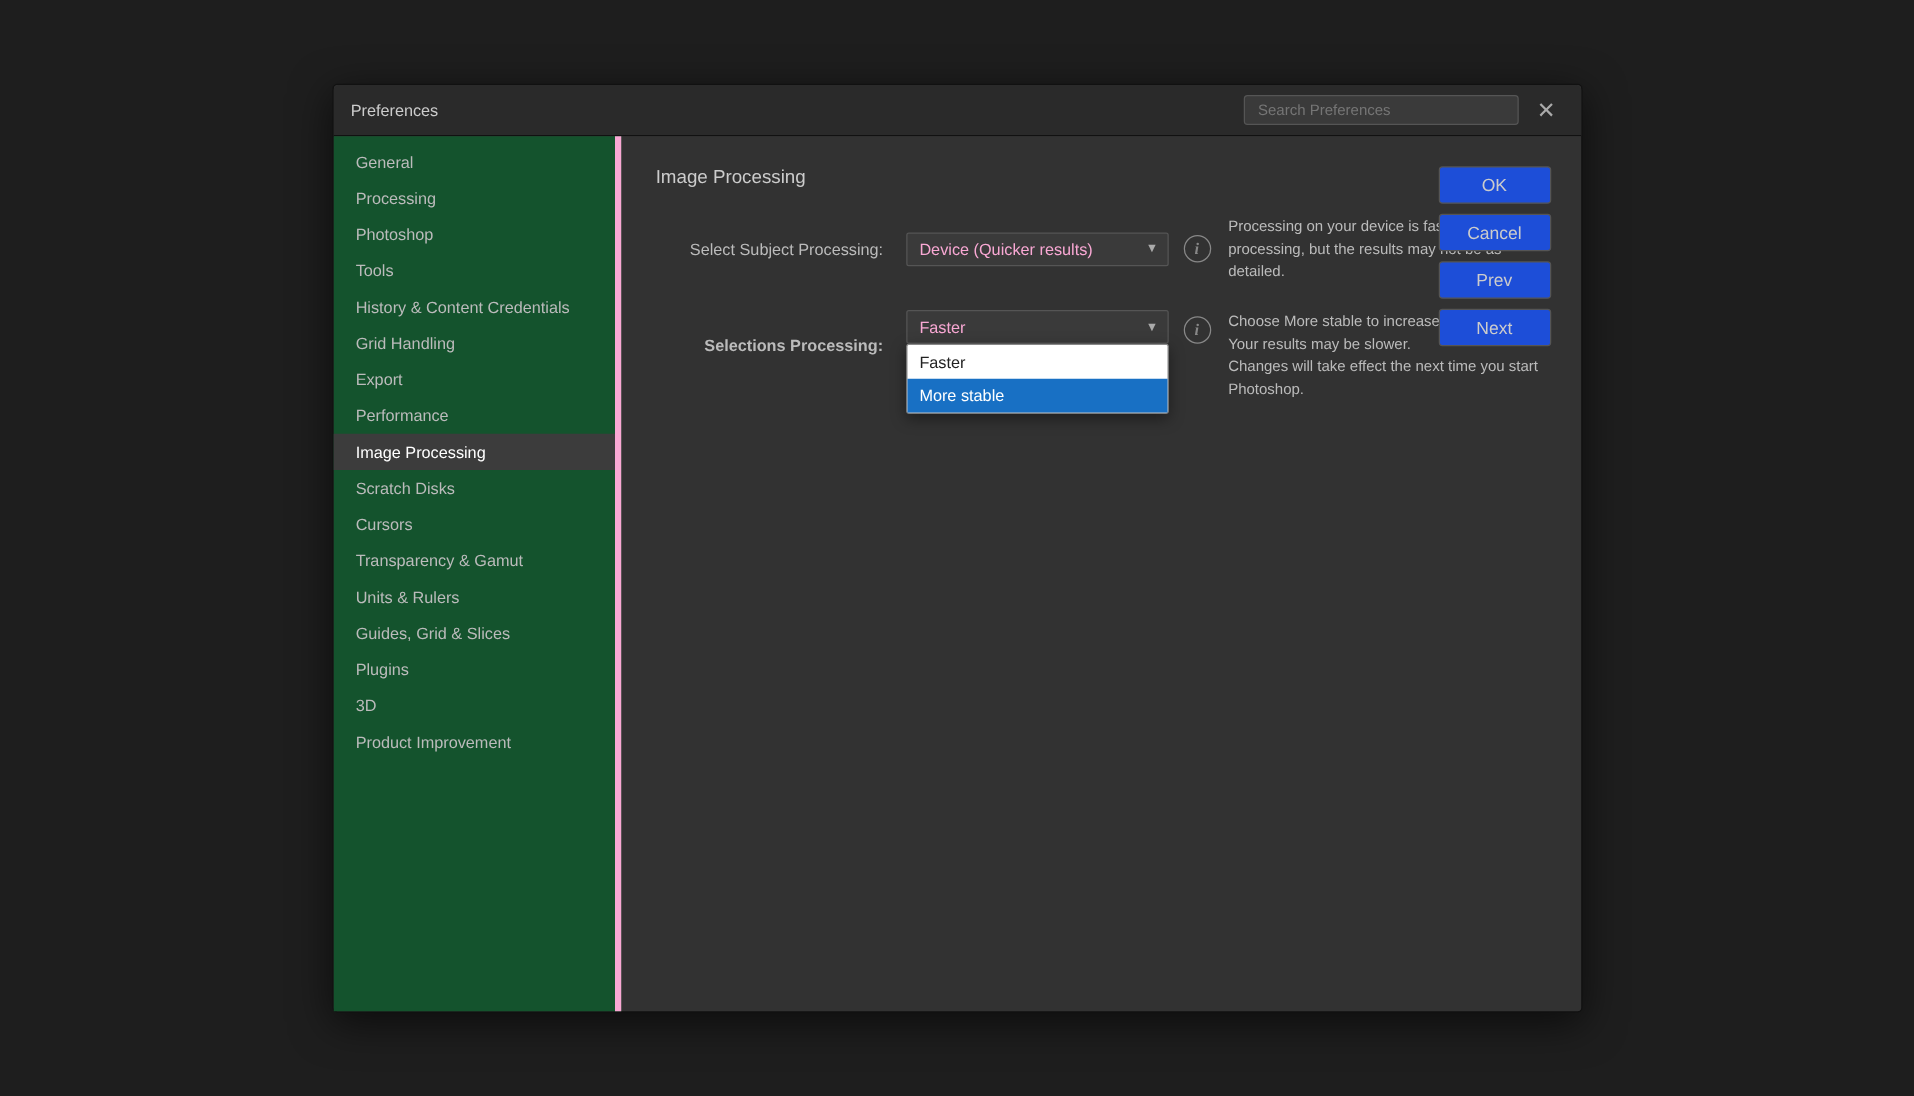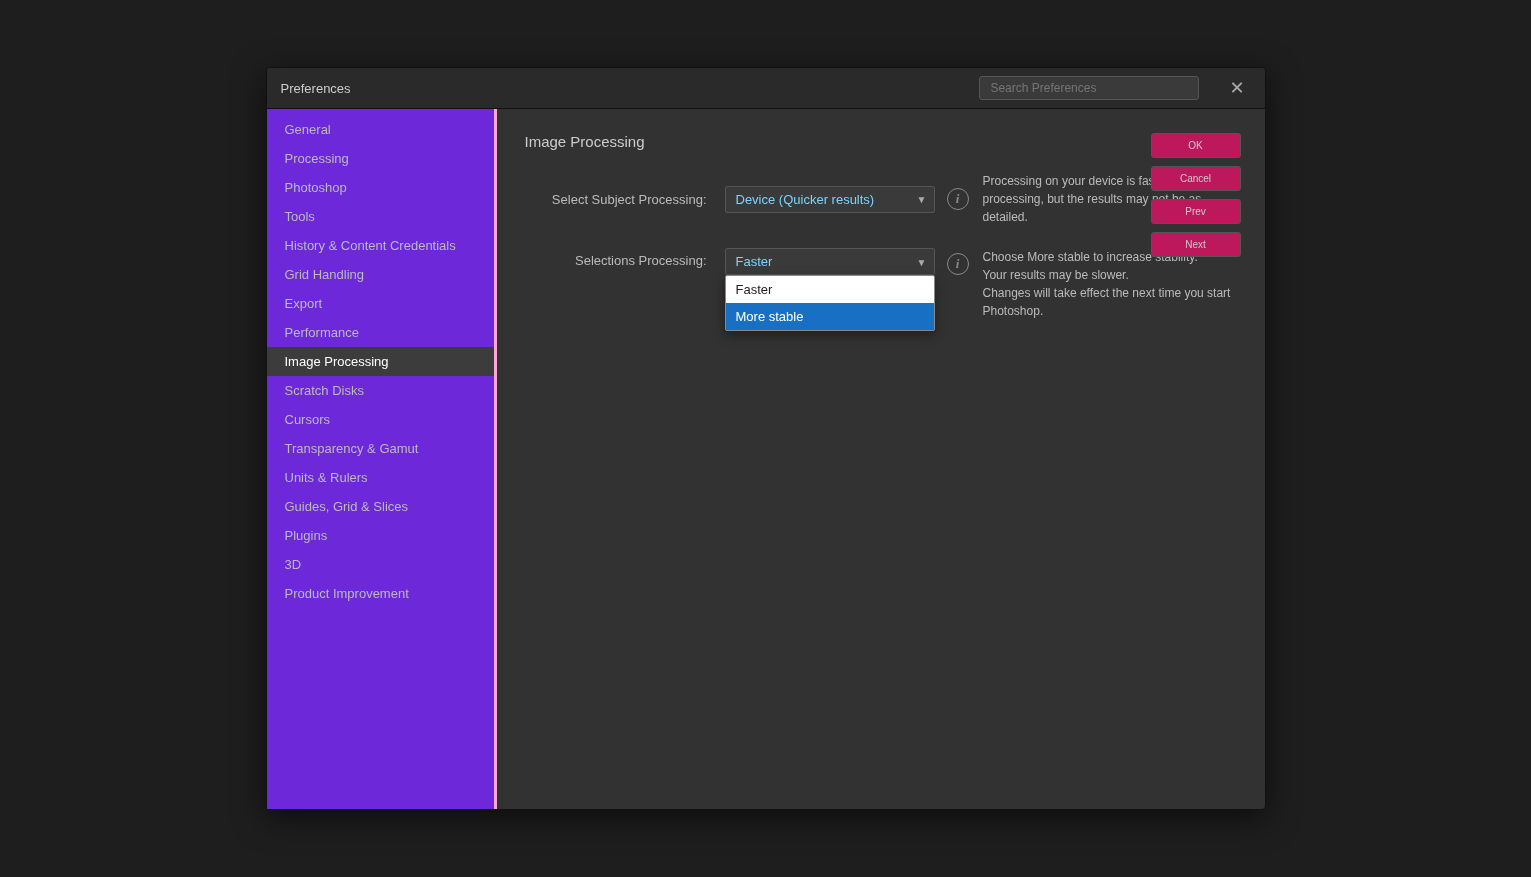--- a/index.html
+++ b/index.html
@@ -34,21 +34,21 @@
       border-radius: 4px 4px 0 0;
     }
     .title-bar-title {
       color: #ccc;
       font-size: 13px;
       font-weight: 400;
     }
     .title-bar-right {
       display: flex;
       align-items: center;
-      gap: 24px;
+      gap: 8px;
     }
     .search-box {
       background: #3a3a3a;
       border: 1px solid #555;
       border-radius: 3px;
       color: #999;
       padding: 4px 10px;
       font-size: 12px;
       width: 220px;
       outline: none;
@@ -62,22 +62,22 @@
       padding: 2px 6px;
       line-height: 1;
     }
     .dialog-body {
       display: flex;
       flex: 1;
       min-height: 700px;
     }
     .sidebar {
       width: 230px;
-      background: #6d28d9;
-      border-right: 3px solid #f9a8d4;
+      background: #14532d;
+      border-right: 5px solid #f9a8d4;
       padding: 6px 0;
       flex-shrink: 0;
     }
     .sidebar-item {
       padding: 7px 18px;
       cursor: pointer;
       color: #bbb;
       font-size: 13px;
       user-select: none;
     }
@@ -109,21 +109,21 @@
       flex-shrink: 0;
       text-align: right;
       padding-right: 18px;
     }
     .select-wrapper {
       position: relative;
     }
     .form-select {
       background: #3a3a3a;
       border: 1px solid #555;
-      color: #7dd3fc;
+      color: #f9a8d4;
       padding: 5px 28px 5px 10px;
       font-size: 13px;
       border-radius: 2px;
       appearance: none;
       cursor: pointer;
       width: 210px;
       outline: none;
     }
     .select-arrow {
       position: absolute;
@@ -181,26 +181,26 @@
     }
     .actions {
       position: absolute;
       top: 24px;
       right: 24px;
       display: flex;
       flex-direction: column;
       gap: 8px;
     }
     .action-btn {
-      background: #be185d;
+      background: #1d4ed8;
       border: 1px solid #555;
       color: #ccc;
       padding: 6px 0;
       width: 90px;
-      font-size: 10px;
+      font-size: 14px;
       border-radius: 3px;
       cursor: pointer;
       text-align: center;
     }
   </style>
 </head>
 <body>
 
 <div class="dialog">
 
@@ -244,21 +244,21 @@
             <option>Device (Quicker results)</option>
             <option>Cloud (More detailed)</option>
           </select>
           <span class="select-arrow">▼</span>
         </div>
         <div class="info-icon">i</div>
         <div class="info-text">Processing on your device is faster than cloud processing, but the results may not be as detailed.</div>
       </div>
 
       <div class="form-row" style="align-items: flex-start;">
-        <span class="form-label" style="margin-top:5px;">Selections Processing:</span>
+        <span class="form-label" style="margin-top:21px;font-weight:bold;">Selections Processing:</span>
         <div class="select-wrapper">
           <select class="form-select">
             <option>Faster</option>
             <option>More stable</option>
           </select>
           <span class="select-arrow">▼</span>
           
           <div class="dropdown-open">
             <div class="dropdown-option">Faster</div>
             <div class="dropdown-option selected">More stable</div>

